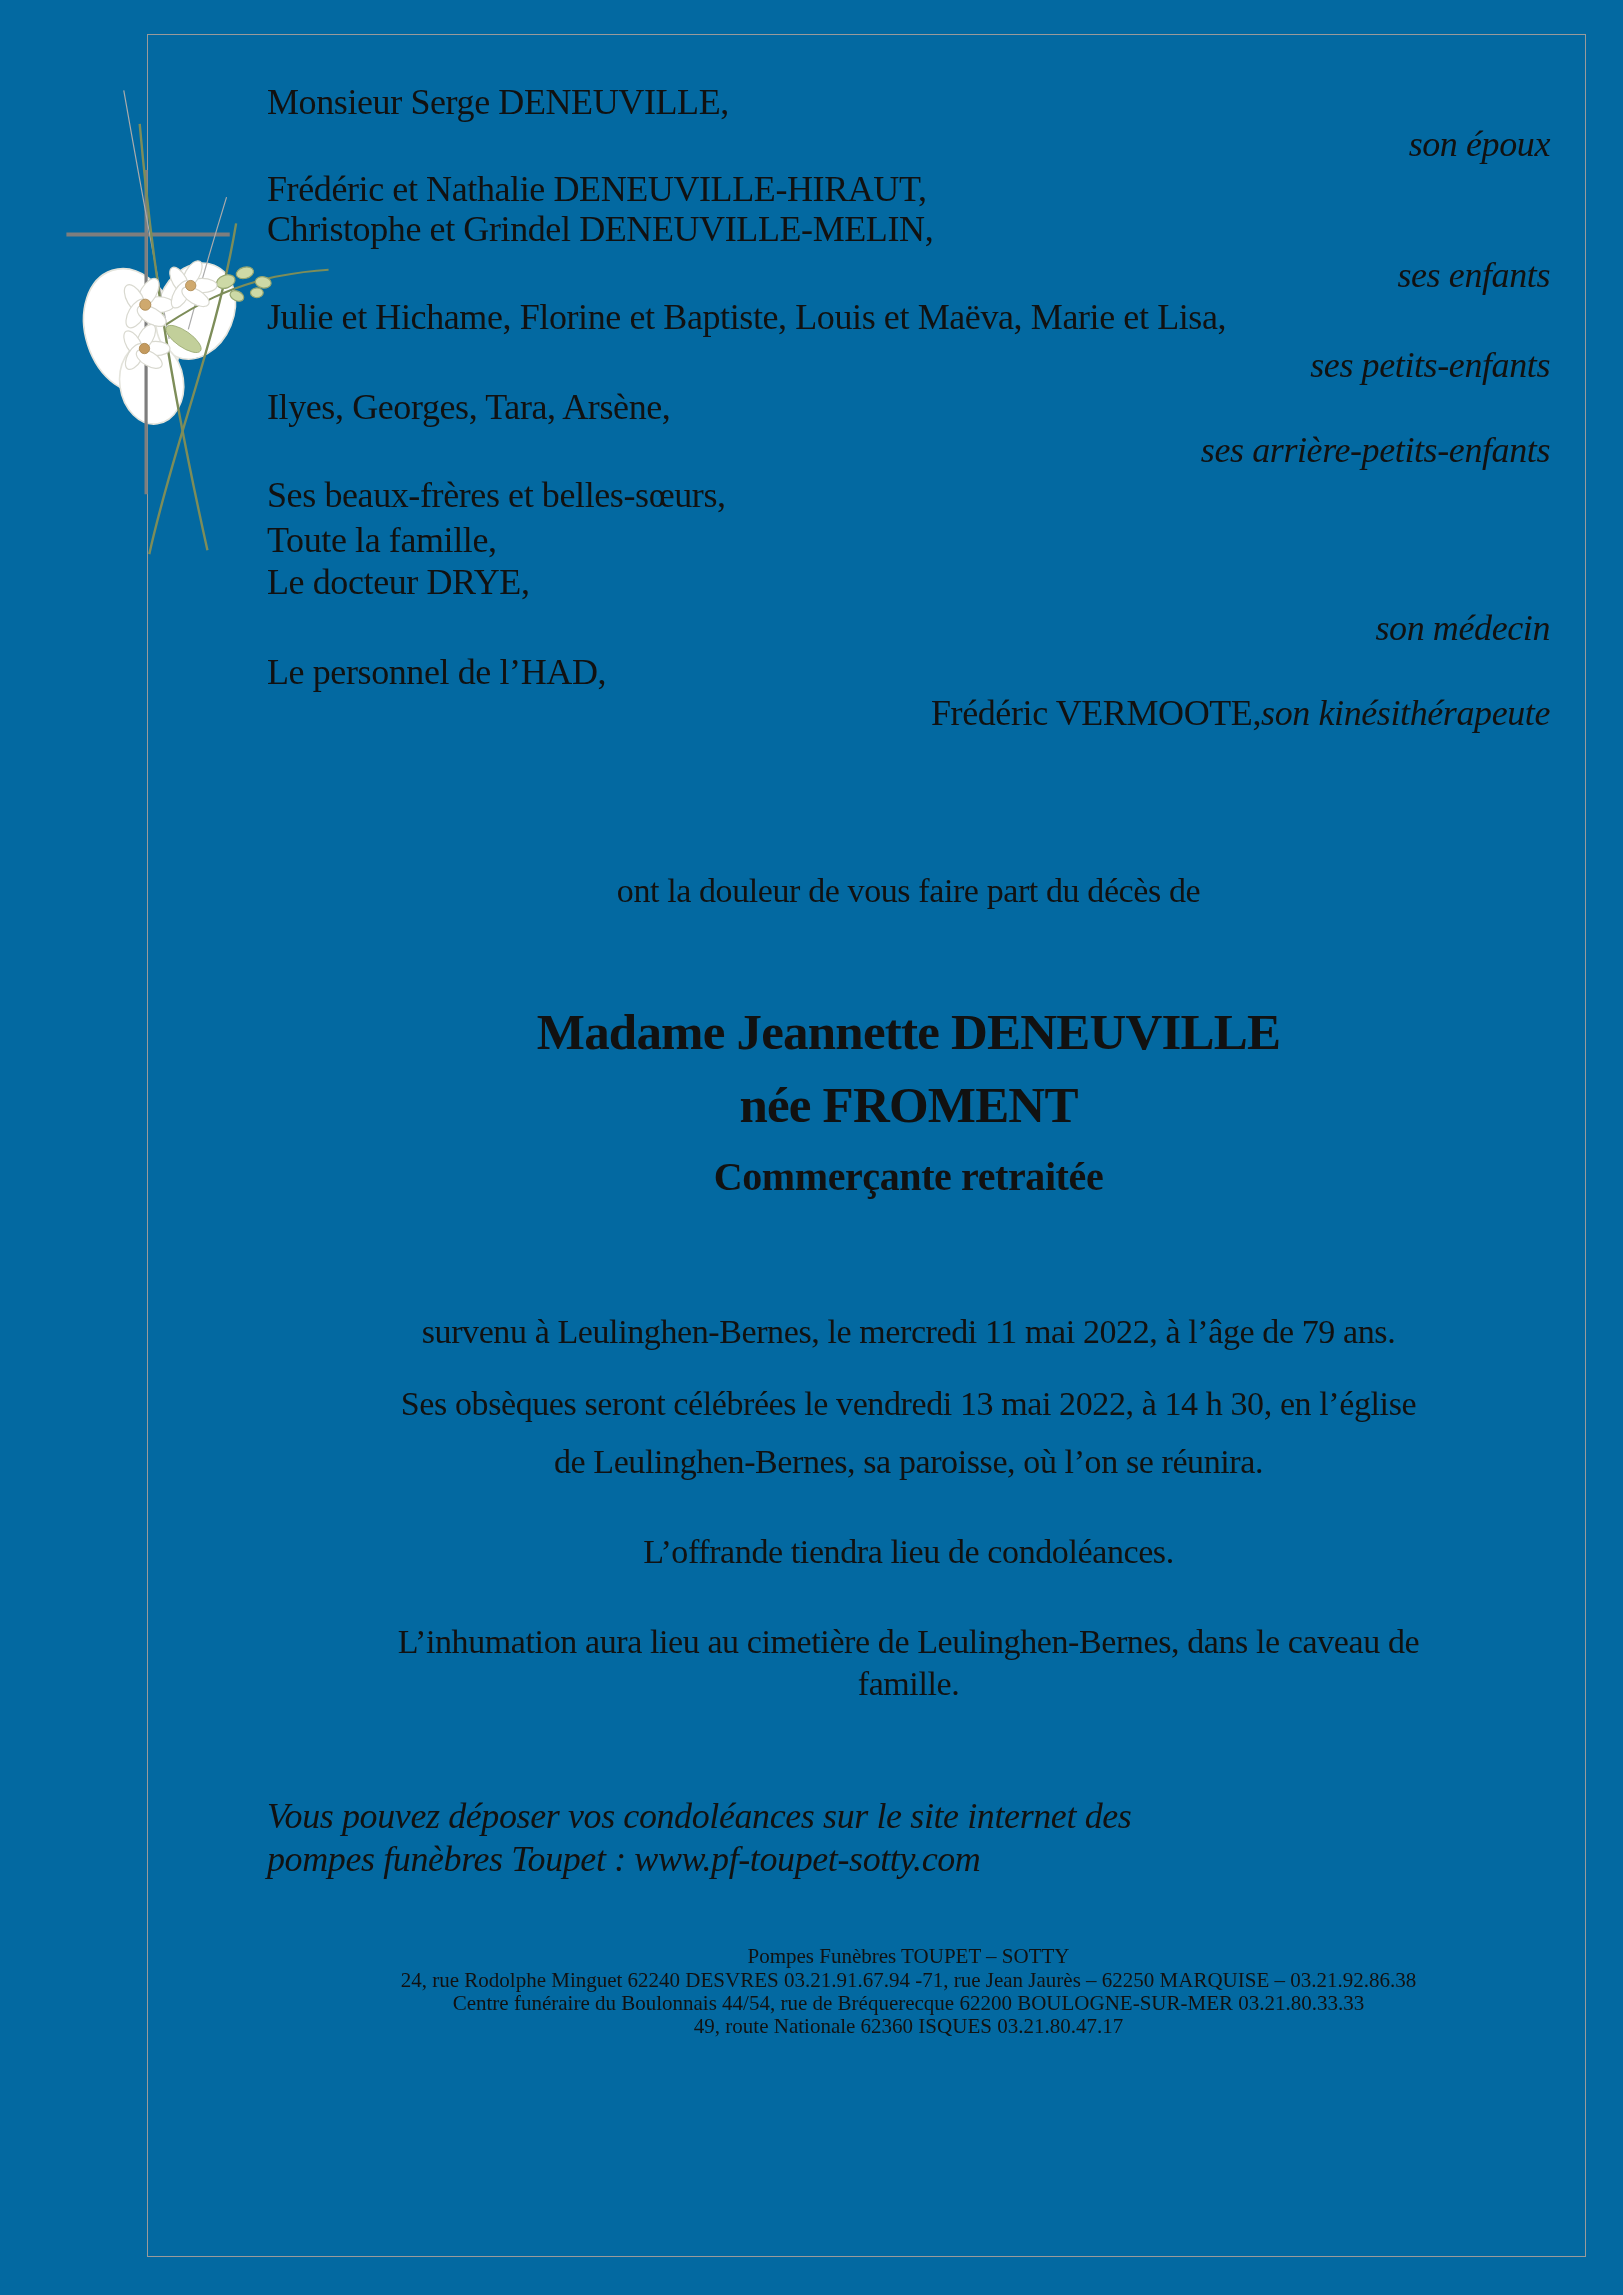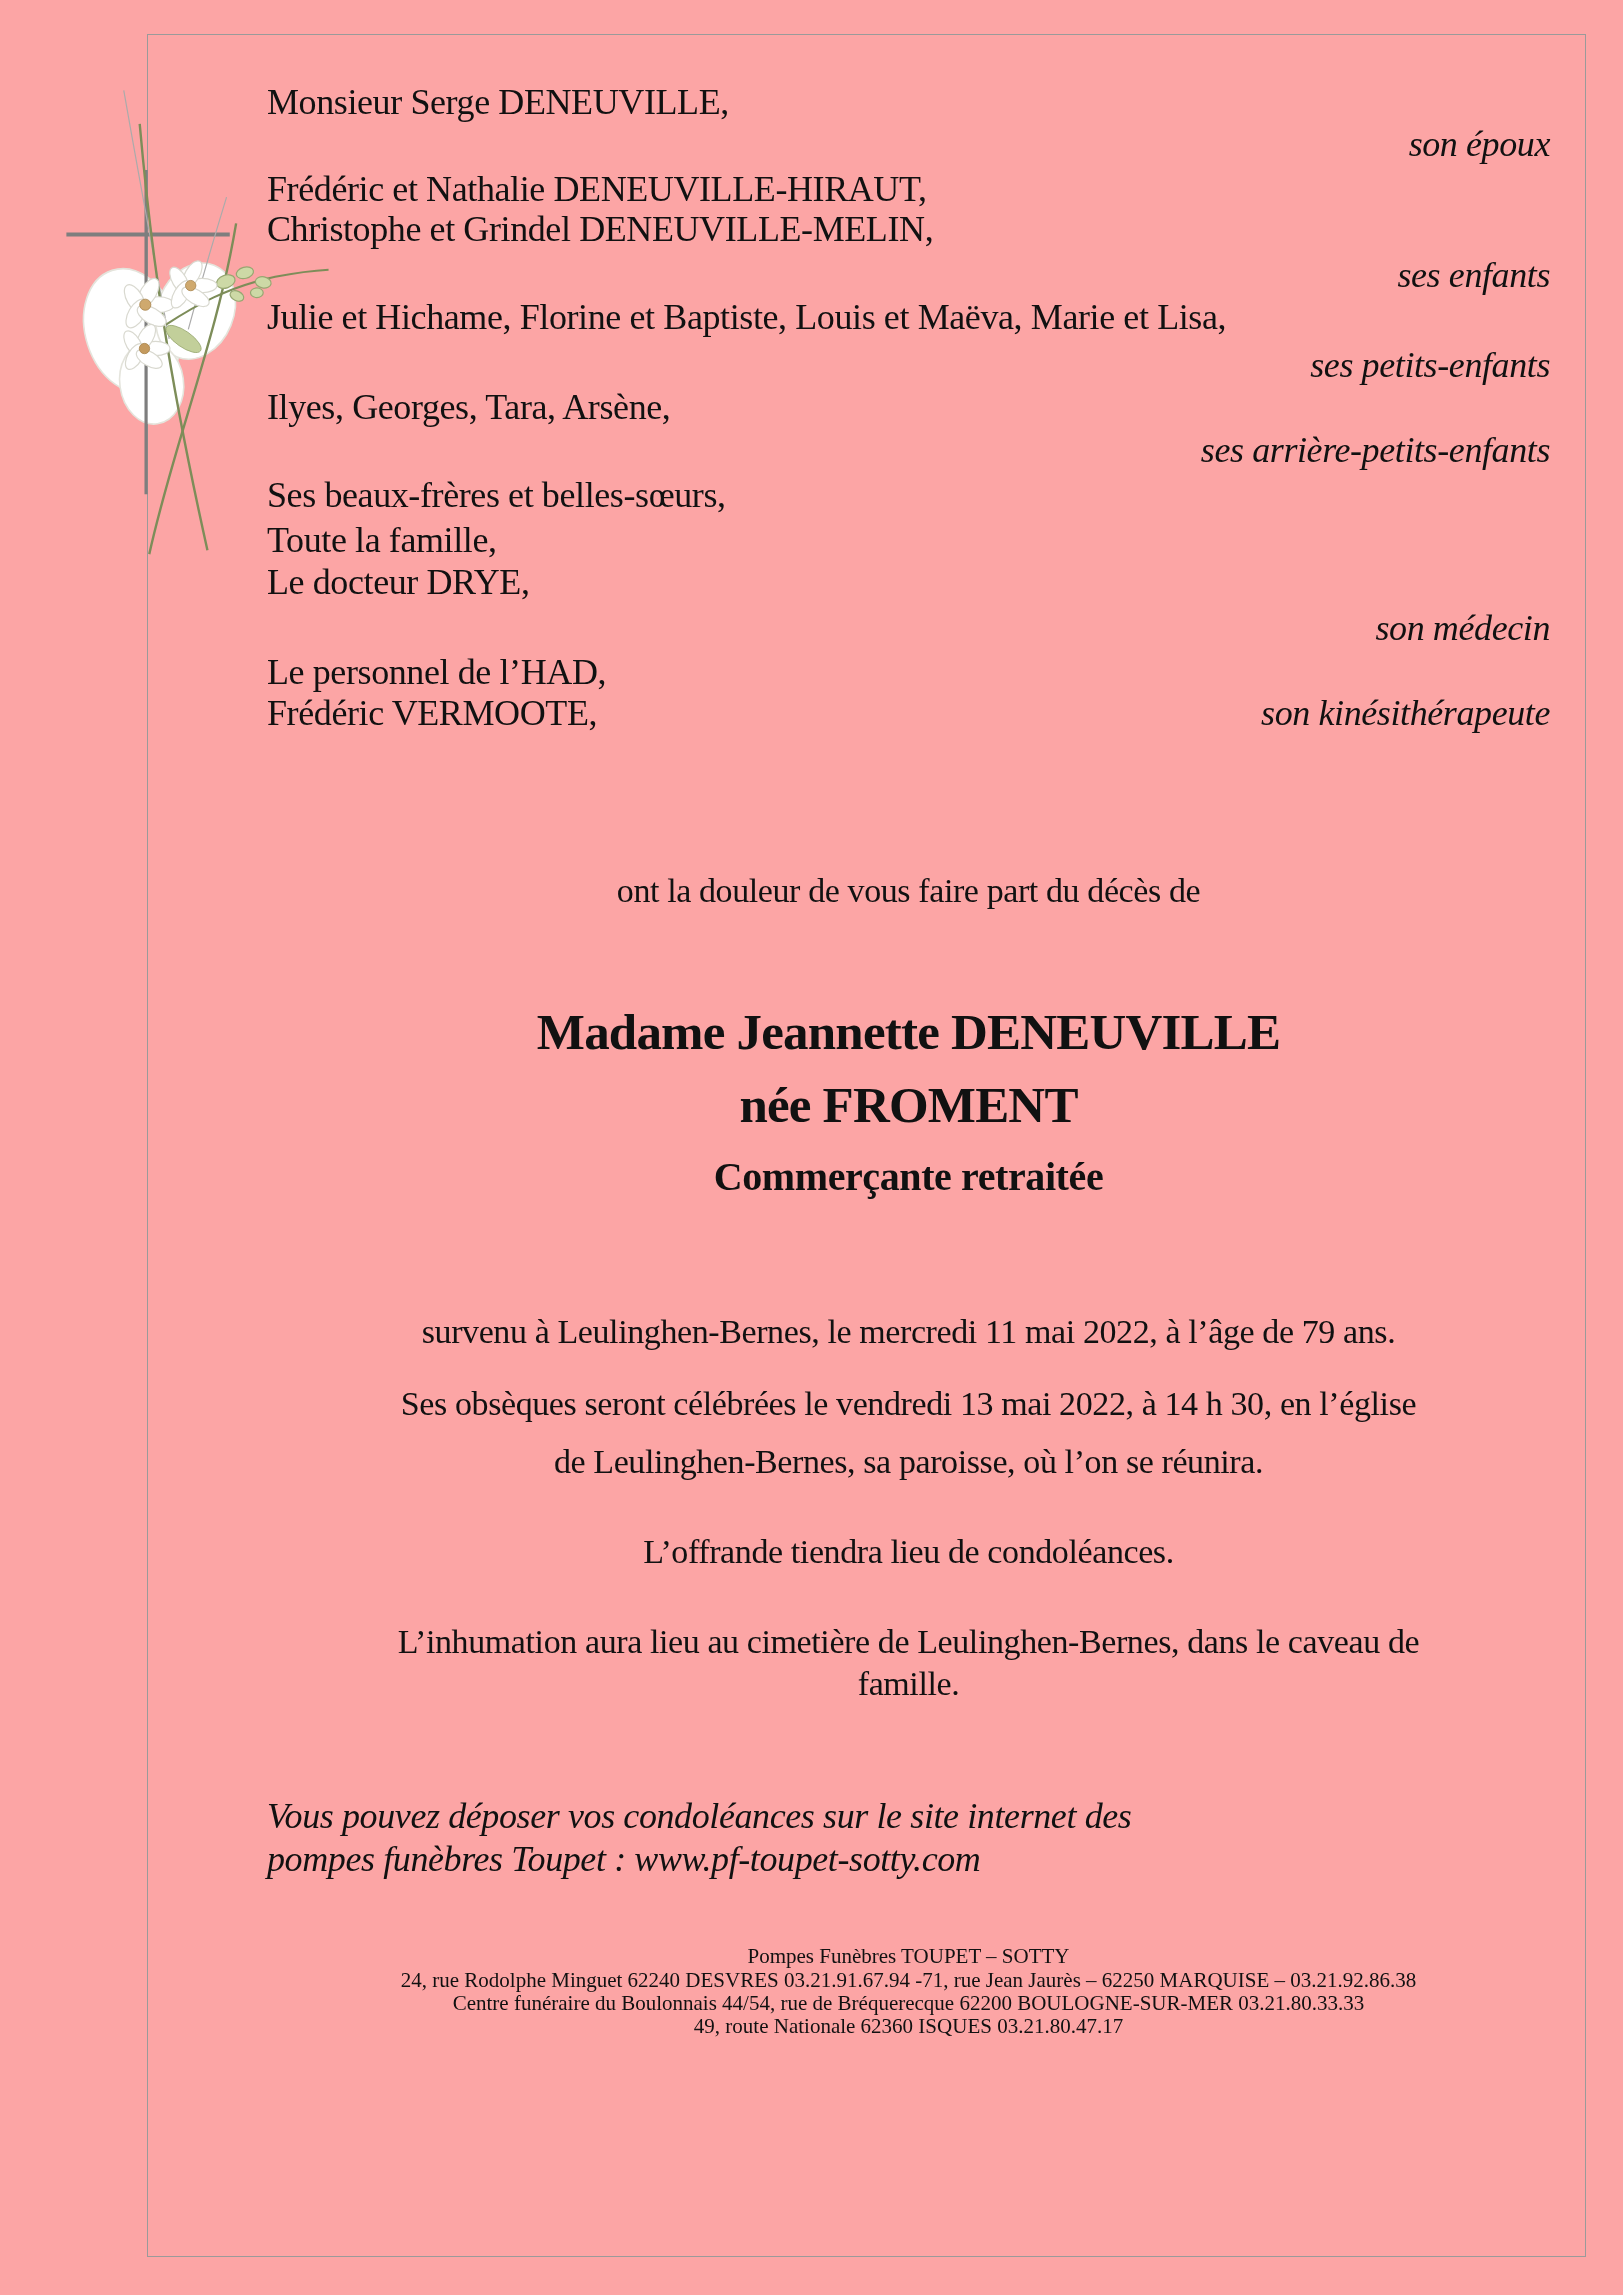--- a/index.html
+++ b/index.html
@@ -4,31 +4,31 @@
 <style>
   html,body{margin:0;padding:0;}
   body{
     width:1624px;height:2295px;
     background:#ffffff;
     font-family:"Liberation Serif","DejaVu Serif",serif;
     color:#111111;
     position:relative;
     overflow:hidden;
   }
-  .page{position:absolute;left:0;top:0;width:1624px;height:2295px;background:#fca5a5;font-family:Liberation Serif, serif;}
+  .page{position:absolute;left:0;top:0;width:1624px;height:2295px;background:#0369a1;font-family:Liberation Serif, serif;}
   .frame{
     position:absolute;left:147px;top:34px;width:1439px;height:2223px;
     box-sizing:border-box;border:0.8px solid #9a9a9a;background:transparent;
   }
   .deco{position:absolute;left:32px;top:76px;}
   .content{position:absolute;left:267px;top:0;width:1283px;height:2295px;}
   .row{position:absolute;left:0;right:0;white-space:nowrap;letter-spacing:-0.4px;}
   .name-line{font-size:36px;line-height:1.05;text-align:left;}
   .relation{font-size:36px;line-height:1.05;font-style:italic;text-align:right;}
-  .split{display:flex;justify-content:space-between;align-items:baseline;}
+  .split{display:flex;justify-content:flex-end;align-items:baseline;}
   .split .rel{font-style:italic;}
   .body-line{font-size:34px;line-height:1.05;text-align:center;}
   .title-name{font-size:51px;font-weight:bold;text-align:center;letter-spacing:-0.8px;line-height:1.02;}
   .title-occupation{font-size:40px;font-weight:bold;text-align:center;line-height:1.02;}
   .condolence{font-size:36px;font-style:italic;text-align:left;line-height:1.05;}
   .footer-line{font-size:21px;text-align:center;letter-spacing:0;line-height:1.1;}
 </style>
 </head>
 <body>
 

